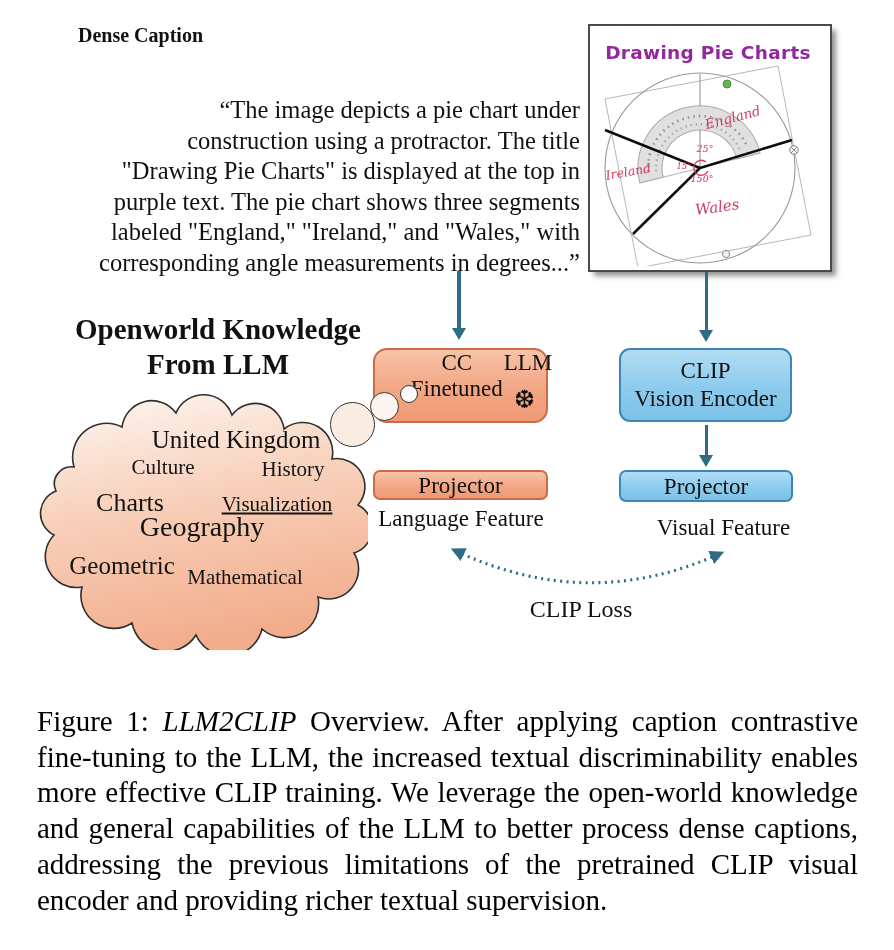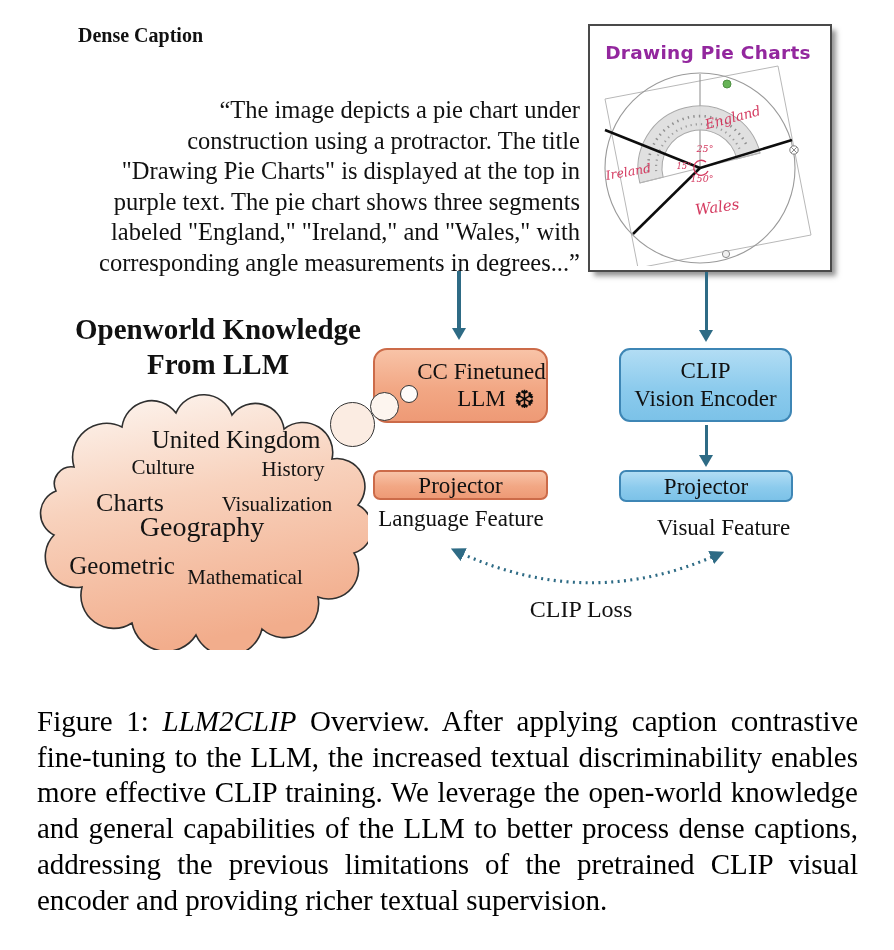--- a/index.html
+++ b/index.html
@@ -19,21 +19,21 @@
   .cloud-word{position:absolute;transform:translate(-50%,-50%);white-space:nowrap;color:#141414;}
   
   .bubble{position:absolute;border:1.6px solid #333;border-radius:50%;z-index:3;}
   .b1{left:330px;top:402px;width:43px;height:43px;background:#fbece2;}
   .b2{left:370px;top:392px;width:27px;height:27px;background:#fdf5ef;}
   .b3{left:400px;top:385px;width:16px;height:16px;background:#fefcfa;}
   
   .obox{position:absolute;left:373px;width:175px;box-sizing:border-box;z-index:2;
         background:linear-gradient(180deg,#f8c3a7 0%,#f2a784 55%,#ee9a76 100%);
         border:2px solid #cc6b49;text-align:center;font-size:23px;}
-  .llm-box{top:348px;height:75px;border-radius:14px;display:flex;flex-direction:column;
+  .llm-box{top:348px;height:75px;border-radius:14px;display:flex;flex-direction:row;
            justify-content:center;gap:1px;padding-left:42px;}
   .adaptor-box{top:428px;height:30px;border-radius:7px;line-height:27px;}
   .proj-t-box{top:470px;height:30px;border-radius:7px;line-height:27px;}
   .snowflake{position:absolute;right:11px;top:37px;font-size:25px;line-height:25px;
              font-family:"DejaVu Sans",sans-serif;color:#0a0a0a;}
   .bbox{position:absolute;left:619px;box-sizing:border-box;z-index:2;
         background:linear-gradient(180deg,#b2ddf4 0%,#8ccbed 55%,#7cc2e8 100%);
         border:2px solid #3e86b5;text-align:center;font-size:23px;}
   .clip-box{top:348px;width:173px;height:74px;border-radius:11px;display:flex;
             flex-direction:column;justify-content:center;line-height:28px;}
@@ -132,21 +132,21 @@
                A 34 34 0 0 1 86 44  A 30 30 0 0 1 140 30  A 30 30 0 0 1 196 32
                A 29 29 0 0 1 248 46 A 30 30 0 0 1 296 76  A 28 28 0 0 1 322 122
                A 26 26 0 0 1 318 170 A 30 30 0 0 1 282 214 A 34 34 0 0 1 226 246
                A 35 35 0 0 1 160 252 A 35 35 0 0 1 96 240  A 33 33 0 0 1 46 204
                A 31 31 0 0 1 18 152  A 24 24 0 0 1 20 108  A 17 17 0 0 1 38 84 Z" fill="url(#cg)" stroke="#2f2f2f" stroke-width="1.6"></path>
     </svg>
     <span class="cloud-word" style="left:200px;top:58px;font-size:25px;">United Kingdom</span>
     <span class="cloud-word" style="left:127px;top:85px;font-size:21px;">Culture</span>
     <span class="cloud-word" style="left:257px;top:87px;font-size:21px;">History</span>
     <span class="cloud-word" style="left:94px;top:121px;font-size:26px;">Charts</span>
-    <span class="cloud-word" style="left:241px;top:122px;font-size:21px;">Visualization</span>
+    <span class="cloud-word" style="left:241px;top:122px;font-size:21px;text-decoration:underline;">Visualization</span>
     <span class="cloud-word" style="left:166px;top:145px;font-size:28px;">Geography</span>
     <span class="cloud-word" style="left:86px;top:184px;font-size:25px;">Geometric</span>
     <span class="cloud-word" style="left:209px;top:195px;font-size:21px;">Mathematical</span>
   </div>
 
   <div class="bubble b1"></div>
   <div class="bubble b2"></div>
   <div class="bubble b3"></div>
 
   <div class="obox llm-box">

